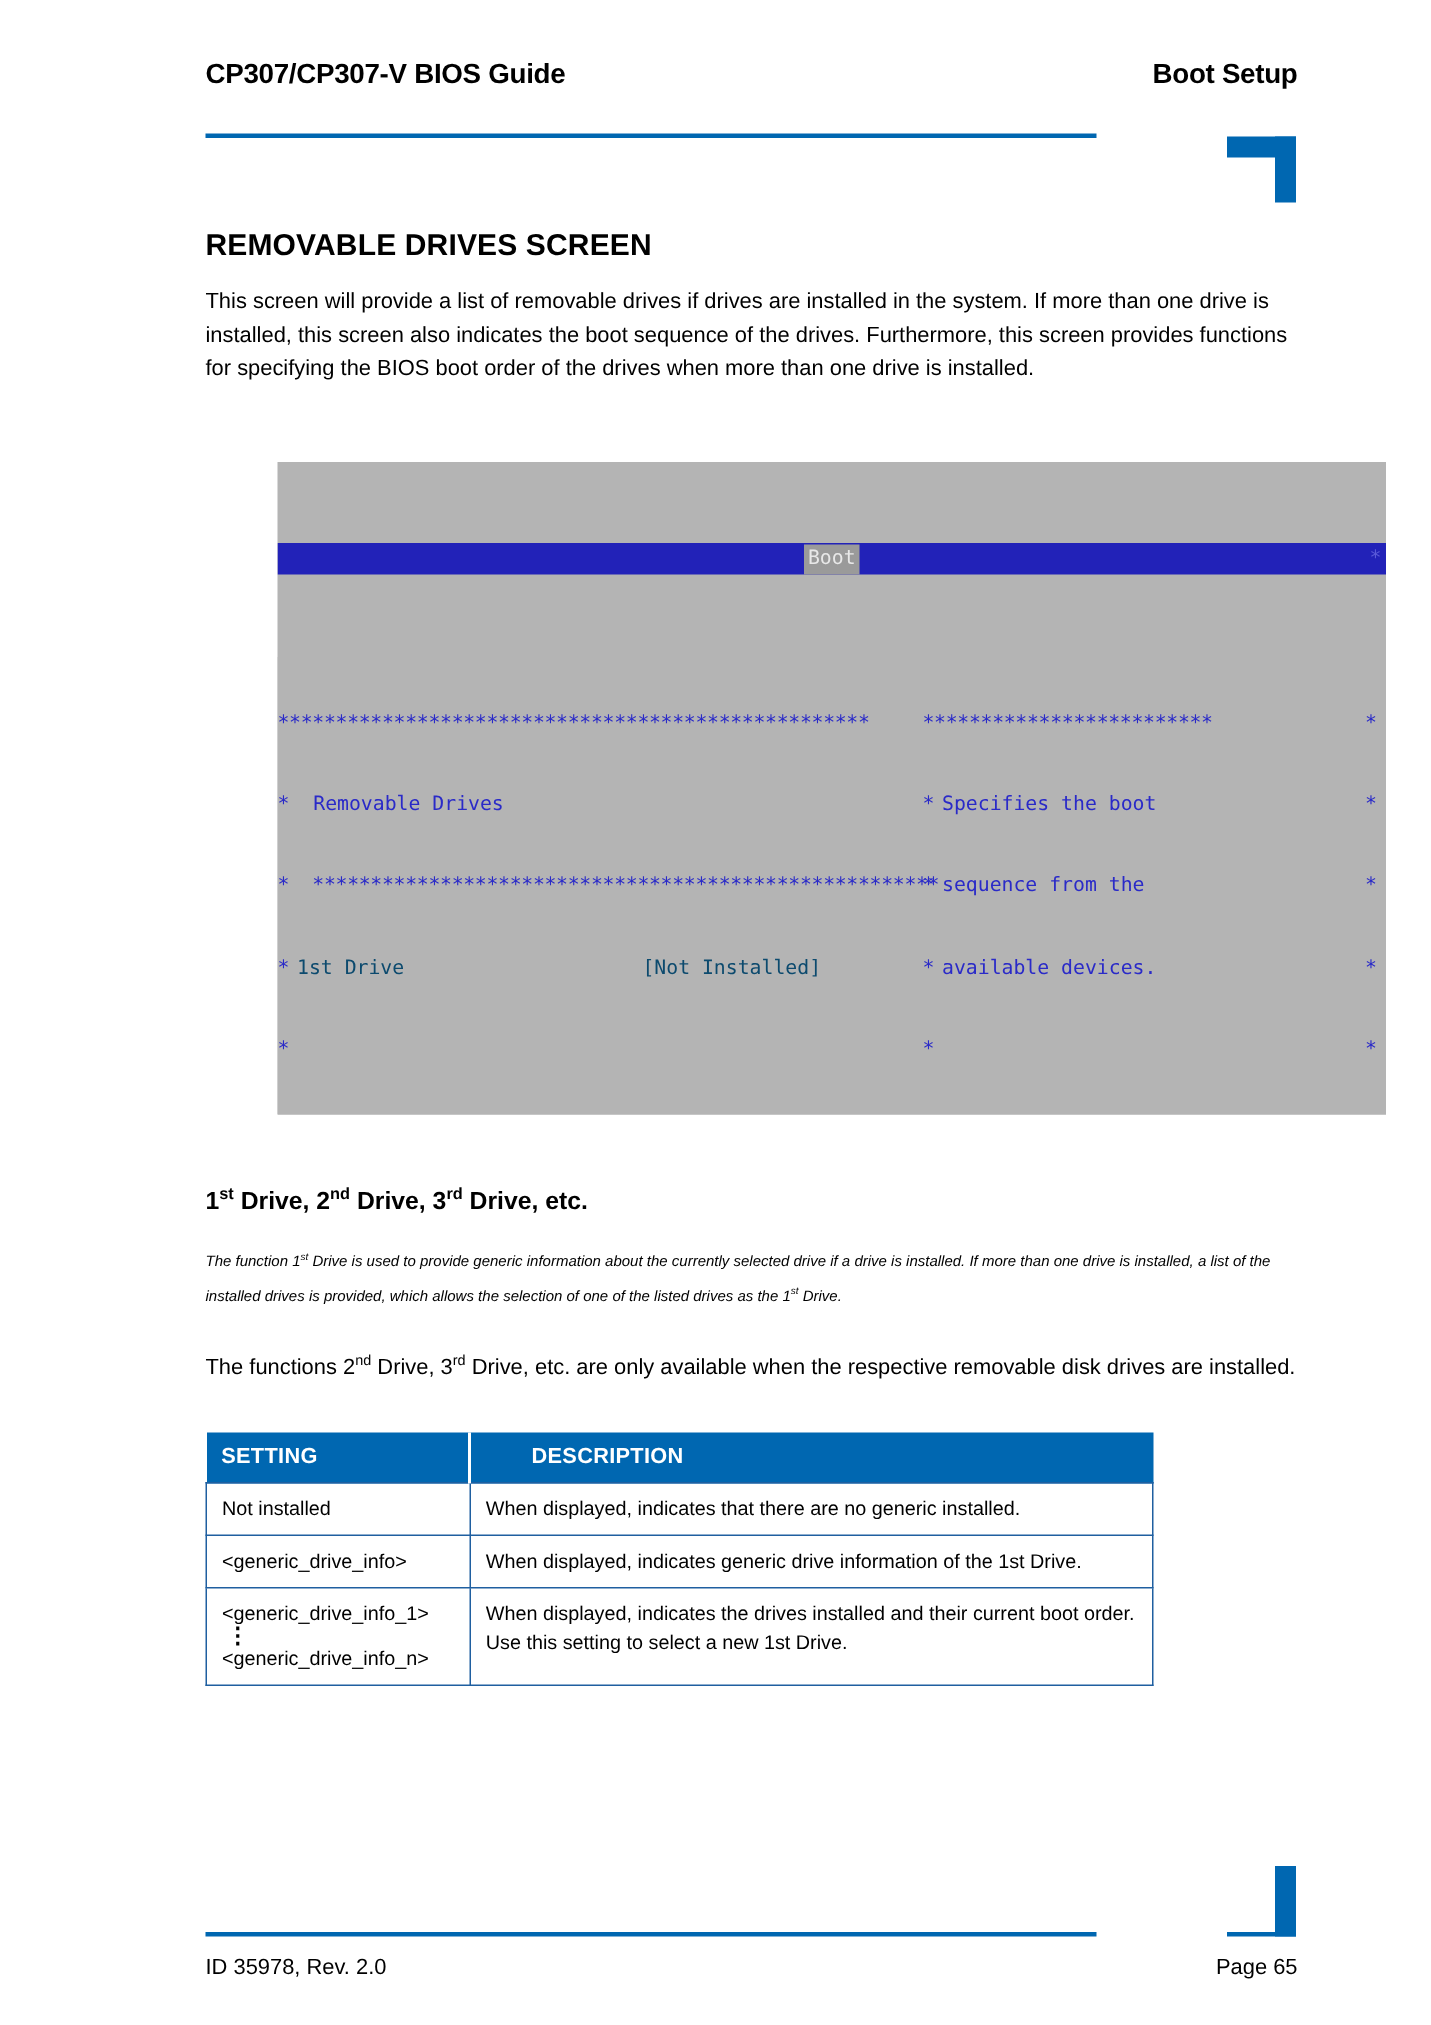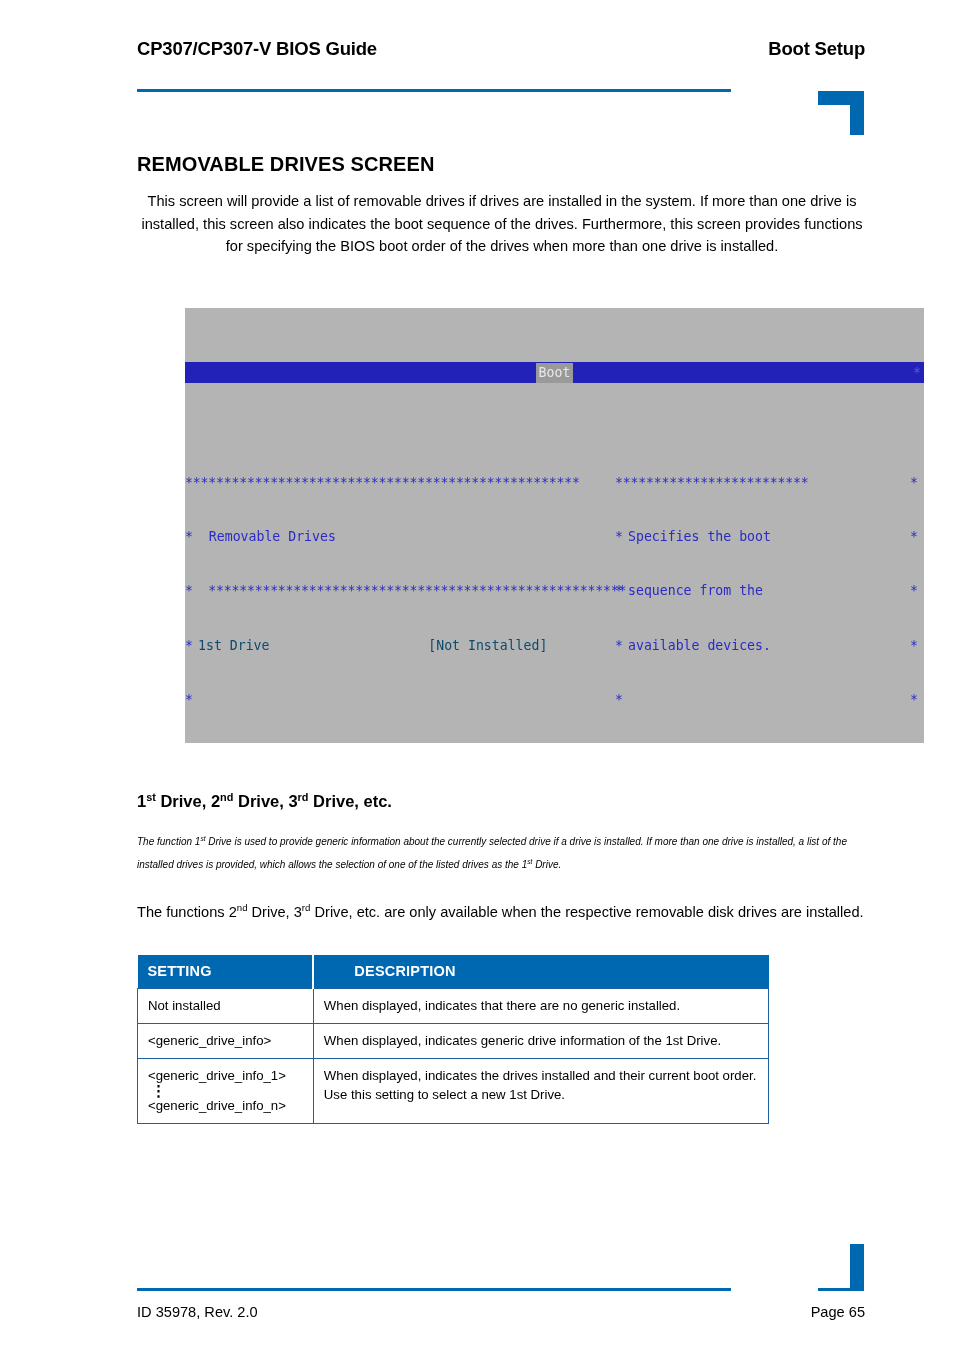--- a/index.html
+++ b/index.html
@@ -76,21 +76,21 @@
   }
 
   
   .intro-para {
     position: absolute;
     left: 137px;
     top: 190px;
     width: 730px;
     font-size: 14.6px;
     line-height: 22.5px;
-    text-align: center;
+    text-align: left;
   }
 
   
   .bios-screen {
     position: absolute;
     left: 185px;
     top: 308px;
     width: 739px;
     height: 435px;
     background: #b4b4b4;

